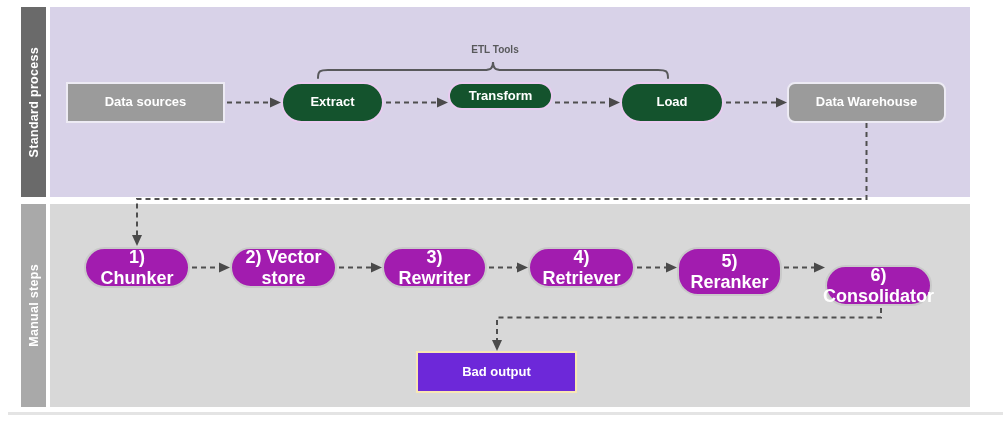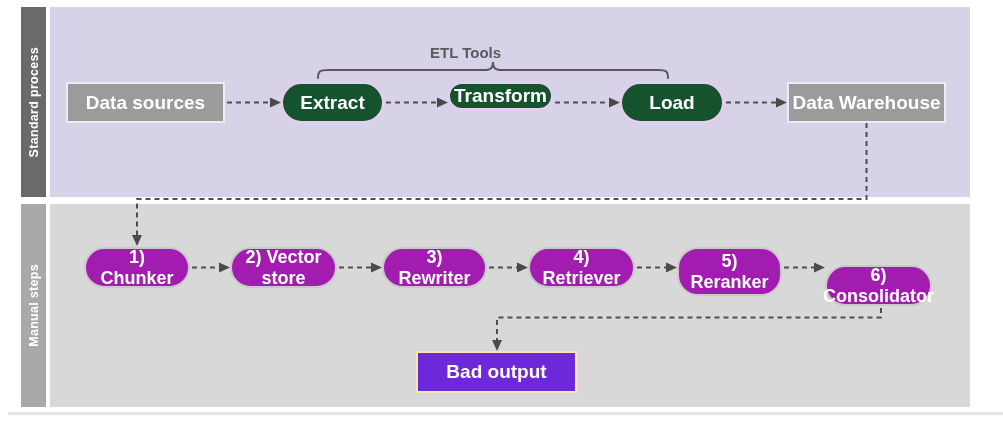--- a/index.html
+++ b/index.html
@@ -10,30 +10,30 @@
   .lane-label-bar{position:absolute;display:flex;align-items:center;justify-content:center;}
   .lane-label{writing-mode:vertical-rl;transform:rotate(180deg);color:#ffffff;
               font-weight:bold;font-size:12.5px;letter-spacing:.3px;white-space:nowrap;}
   .lane-body{position:absolute;}
 
   
   #wires{position:absolute;left:0;top:0;width:1003px;height:430px;pointer-events:none;}
 
   
   .node{position:absolute;display:flex;align-items:center;justify-content:center;
-        box-sizing:border-box;color:#ffffff;font-weight:bold;font-size:19px;
+        box-sizing:border-box;color:#ffffff;font-weight:bold;font-size:13px;
         text-align:center;line-height:1.15;}
   .node-rect{background:#9b9b9b;border:2px solid #edebf4;}
   .pill-etl{background:#14532d;border:2px solid #e9ccf0;border-radius:21px;}
   .pill-manual{background:#a21caf;border:2px solid #c9c9c9;border-radius:21px;font-size:18px;
                padding:0 10px;}
   .node-bad{background:#6d28d9;border:2px solid #f8e7b4;}
 
-  .etl-tools-label{position:absolute;left:430px;top:44px;width:130px;text-align:left;
-                   color:#58595b;font-weight:bold;font-size:15px;}
+  .etl-tools-label{position:absolute;left:430px;top:44px;width:130px;text-align:center;
+                   color:#58595b;font-weight:bold;font-size:10px;}
 
   .bottom-divider{position:absolute;left:8px;top:412px;width:995px;height:3px;background:#e4e4e4;}
 </style>
 </head>
 <body>
 
 <div id="stage">
 
   <div class="lane-label-bar" style="left:21px;top:7px;width:25px;height:190px;background:#6a6a6a;">
     <span class="lane-label">Standard process</span>
@@ -74,21 +74,21 @@
     </g>
     <path d="M318,78 C318,71 320,70 328,70 L484,70 C491,70 493,68 493,62 C493,68 495,70 502,70 L658,70 C666,70 668,71 668,78" stroke="#58595b" stroke-width="2" fill="none" stroke-linecap="round"></path>
   </svg>
 
   <div class="etl-tools-label">ETL Tools</div>
 
   <div class="node node-rect" style="left:66px;top:82px;width:159px;height:41px;">Data sources</div>
   <div class="node pill-etl" style="left:281px;top:82px;width:103px;height:41px;">Extract</div>
   <div class="node pill-etl" style="left:448px;top:82px;width:105px;height:28px;">Transform</div>
   <div class="node pill-etl" style="left:620px;top:82px;width:104px;height:41px;">Load</div>
-  <div class="node node-rect" style="left:787px;top:82px;width:159px;height:41px;">Data Warehouse</div>
+  <div class="node node-rect" style="left:787px;top:82px;width:159px;height:41px;border-radius:8px;">Data Warehouse</div>
 
   <div class="node pill-manual" style="left:84px;top:247px;width:106px;height:41px;">1) Chunker</div>
   <div class="node pill-manual" style="left:230px;top:247px;width:107px;height:41px;">2) Vector store</div>
   <div class="node pill-manual" style="left:382px;top:247px;width:105px;height:41px;">3) Rewriter</div>
   <div class="node pill-manual" style="left:528px;top:247px;width:107px;height:41px;">4) Retriever</div>
   <div class="node pill-manual" style="left:677px;top:247px;width:105px;height:49px;">5) Reranker</div>
   <div class="node pill-manual" style="left:825px;top:265px;width:107px;height:41px;">6) Consolidator</div>
 
   <div class="node node-bad" style="left:416px;top:351px;width:161px;height:42px;">Bad output</div>
 

